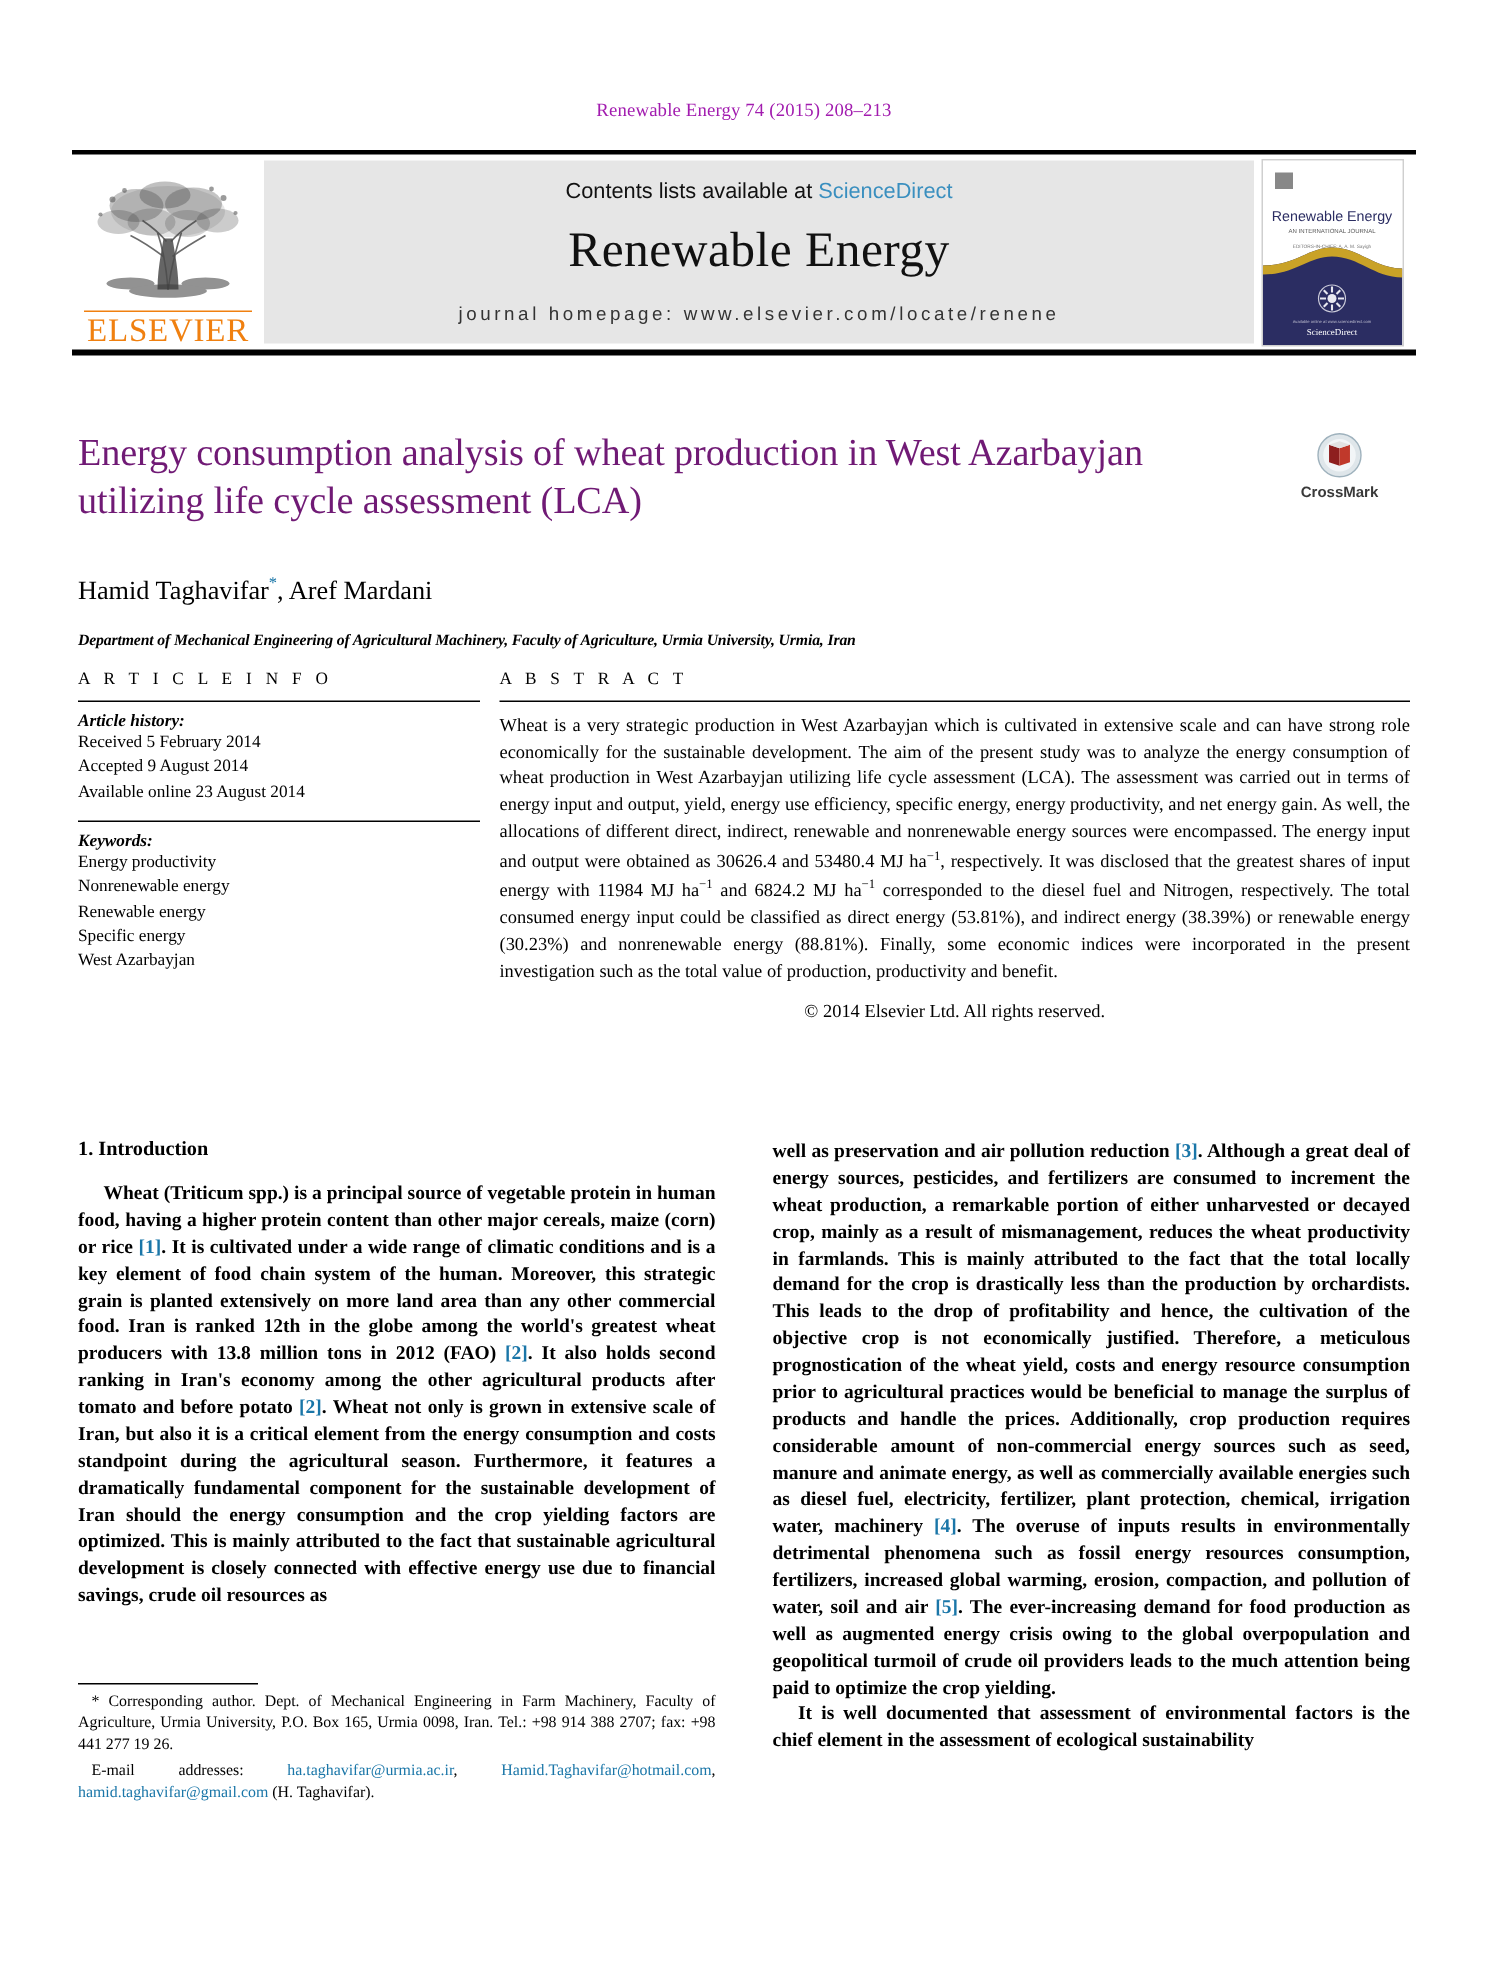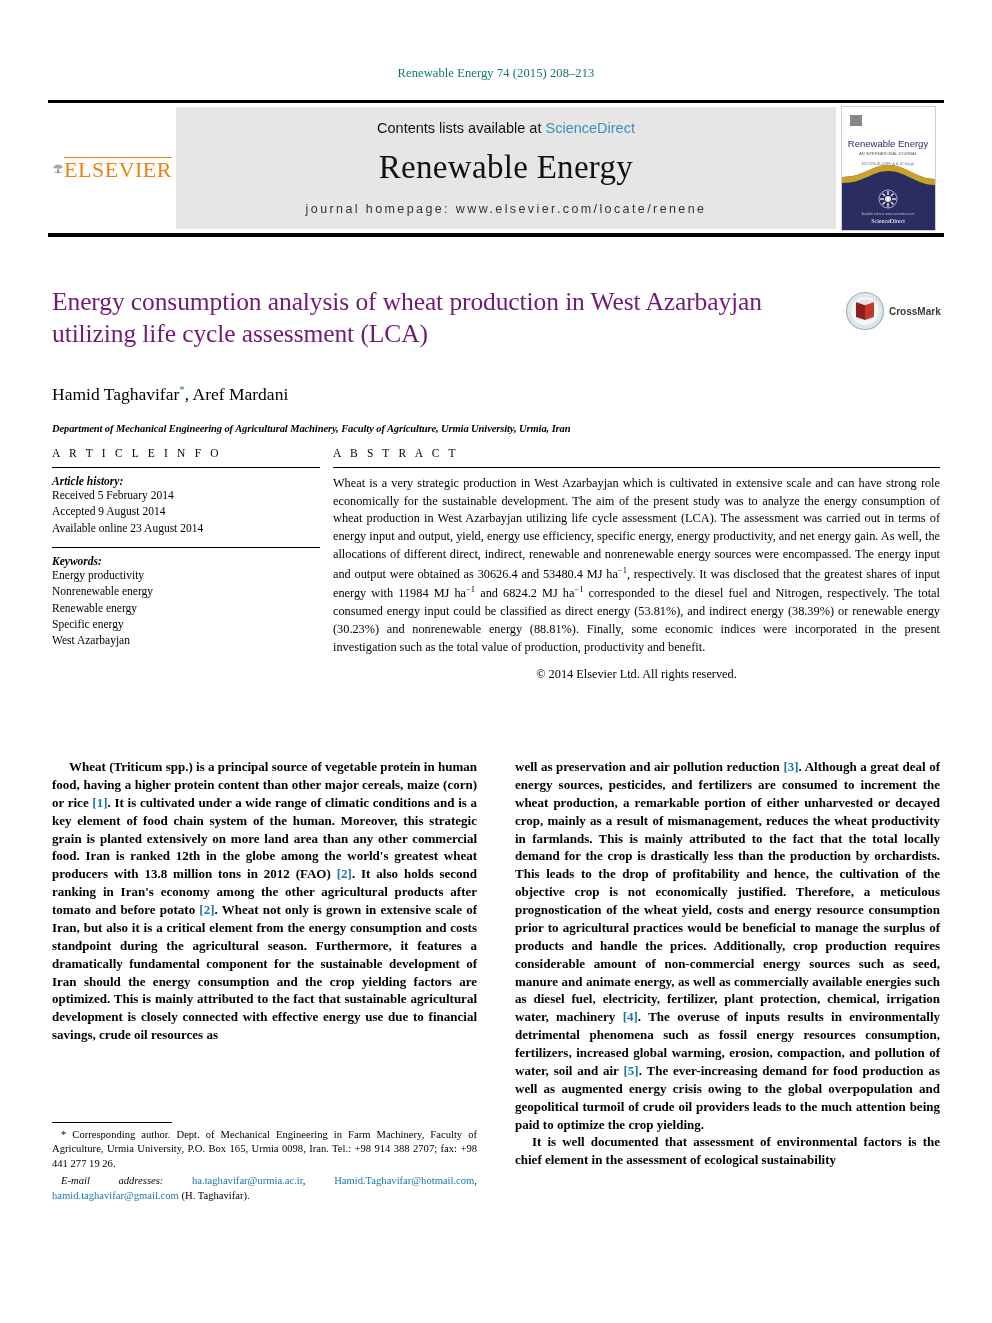--- a/index.html
+++ b/index.html
@@ -23,21 +23,21 @@
   }
 
   
   .running-head {
     position: absolute;
     top: 66px;
     left: 0;
     width: 992px;
     text-align: center;
     font-size: 12.5px;
-    color: #0f766e;
+    color: #a21caf;
     font-family: "Liberation Serif", serif;
     letter-spacing: 0.1px;
   }
 
   
   .masthead {
     position: absolute;
     top: 100px;
     left: 48px;
     width: 896px;
@@ -47,20 +47,21 @@
     height: 137px;
     display: flex;
     align-items: stretch;
   }
   .elsevier-logo {
     width: 128px;
     flex: 0 0 128px;
     padding: 4px 4px 2px 4px;
     box-sizing: border-box;
     display: flex;
+    flex-direction: column;
     justify-content: flex-end;
     align-items: center;
   }
   .elsevier-tree {
     width: 110px;
     height: 92px;
     display: block;
   }
   .elsevier-word {
     font-family: "Liberation Serif", serif;
@@ -161,20 +162,21 @@
   }
   .crossmark {
     position: absolute;
     top: 288px;
     left: 845px;
     width: 96px;
     height: 46px;
     display: flex;
     align-items: center;
     gap: 4px;
+    flex-direction: column;
   }
   .crossmark-label {
     font-family: "Liberation Sans", sans-serif;
     font-size: 10px;
     font-weight: bold;
     color: #3a3a3a;
   }
 
   
   .info-abstract {
@@ -287,21 +289,20 @@
     text-indent: 9px;
   }
   .fn-para2 {
     margin: 3px 0 0 0;
     text-indent: 9px;
   }
   .email-link {
     color: #1a76a8;
   }
   .ital {
-    font-style: italic;
   }
 
   .docfooter {
     position: absolute;
     top: 1208px;
     left: 52px;
     width: 430px;
     font-size: 10.8px;
     line-height: 1.45;
   }
@@ -441,20 +442,21 @@
       <div class="sec-head">A B S T R A C T</div>
       <div class="rule"></div>
       <div class="abstract-body"><span>Wheat is a very strategic production in West Azarbayjan which is cultivated in extensive scale and can have strong role economically for the sustainable development. The aim of the present study was to analyze the energy consumption of wheat production in West Azarbayjan utilizing life cycle assessment (LCA). The assessment was carried out in terms of energy input and output, yield, energy use efficiency, specific energy, energy productivity, and net energy gain. As well, the allocations of different direct, indirect, renewable and nonrenewable energy sources were encompassed. The energy input and output were obtained as 30626.4 and 53480.4 MJ ha</span><sup>−1</sup><span>, respectively. It was disclosed that the greatest shares of input energy with 11984 MJ ha</span><sup>−1</sup><span> and 6824.2 MJ ha</span><sup>−1</sup><span> corresponded to the diesel fuel and Nitrogen, respectively. The total consumed energy input could be classified as direct energy (53.81%), and indirect energy (38.39%) or renewable energy (30.23%) and nonrenewable energy (88.81%). Finally, some economic indices were incorporated in the present investigation such as the total value of production, productivity and benefit.</span></div>
       <div class="copyright">© 2014 Elsevier Ltd. All rights reserved.</div>
     </div>
   </div>
 
   <div class="body-cols">
 
     <div class="bcol">
+      <div class="h2">1. Introduction</div>
       <p class="para"><span>Wheat (Triticum spp.) is a principal source of vegetable protein in human food, having a higher protein content than other major cereals, maize (corn) or rice </span><span class="ref">[1]</span><span>. It is cultivated under a wide range of climatic conditions and is a key element of food chain system of the human. Moreover, this strategic grain is planted extensively on more land area than any other commercial food. Iran is ranked 12th in the globe among the world's greatest wheat producers with 13.8 million tons in 2012 (FAO) </span><span class="ref">[2]</span><span>. It also holds second ranking in Iran's economy among the other agricultural products after tomato and before potato </span><span class="ref">[2]</span><span>. Wheat not only is grown in extensive scale of Iran, but also it is a critical element from the energy consumption and costs standpoint during the agricultural season. Furthermore, it features a dramatically fundamental component for the sustainable development of Iran should the energy consumption and the crop yielding factors are optimized. This is mainly attributed to the fact that sustainable agricultural development is closely connected with effective energy use due to financial savings, crude oil resources as</span></p>
     </div>
 
     <div class="bcol">
       <p class="para" style="text-indent:0"><span>well as preservation and air pollution reduction </span><span class="ref">[3]</span><span>. Although a great deal of energy sources, pesticides, and fertilizers are consumed to increment the wheat production, a remarkable portion of either unharvested or decayed crop, mainly as a result of mismanagement, reduces the wheat productivity in farmlands. This is mainly attributed to the fact that the total locally demand for the crop is drastically less than the production by orchardists. This leads to the drop of profitability and hence, the cultivation of the objective crop is not economically justified. Therefore, a meticulous prognostication of the wheat yield, costs and energy resource consumption prior to agricultural practices would be beneficial to manage the surplus of products and handle the prices. Additionally, crop production requires considerable amount of non-commercial energy sources such as seed, manure and animate energy, as well as commercially available energies such as diesel fuel, electricity, fertilizer, plant protection, chemical, irrigation water, machinery </span><span class="ref">[4]</span><span>. The overuse of inputs results in environmentally detrimental phenomena such as fossil energy resources consumption, fertilizers, increased global warming, erosion, compaction, and pollution of water, soil and air </span><span class="ref">[5]</span><span>. The ever-increasing demand for food production as well as augmented energy crisis owing to the global overpopulation and geopolitical turmoil of crude oil providers leads to the much attention being paid to optimize the crop yielding.</span></p>
       <p class="para">It is well documented that assessment of environmental factors is the chief element in the assessment of ecological sustainability</p>
     </div>
   </div>
 
   <div class="footnote">

